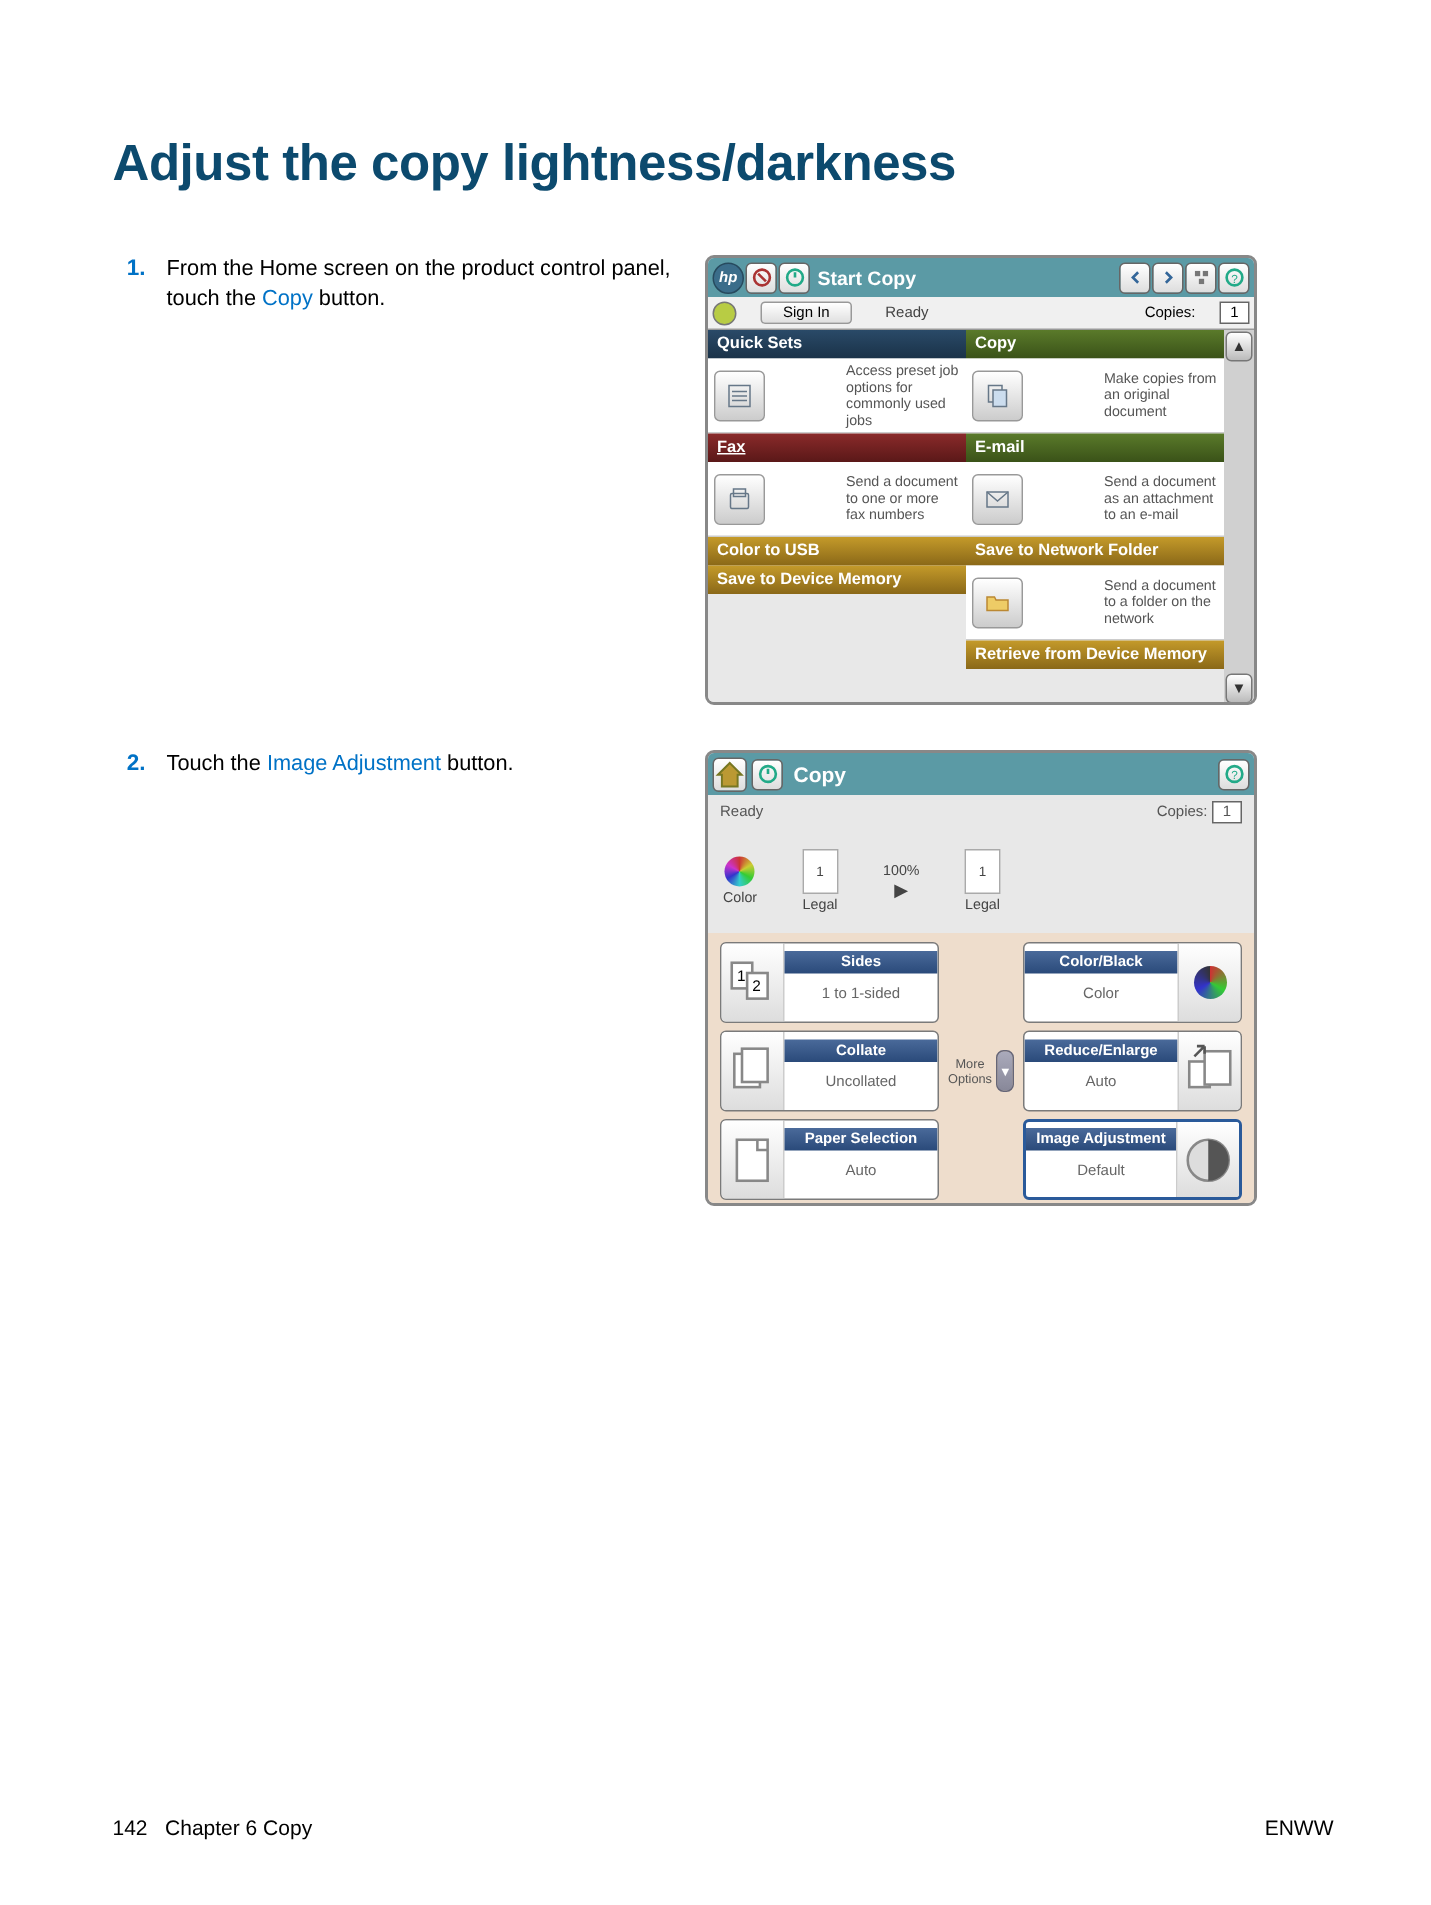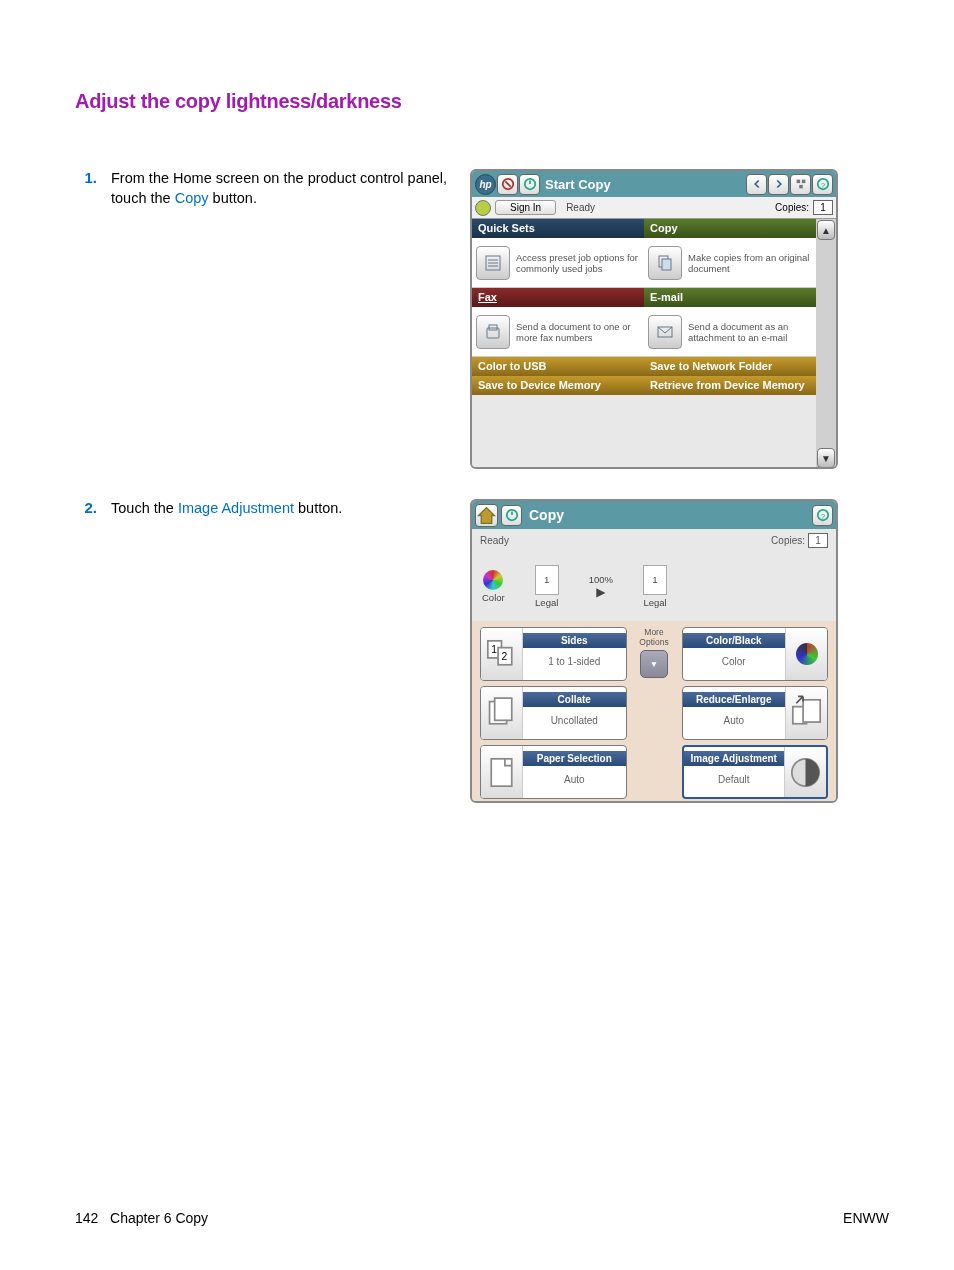--- a/index.html
+++ b/index.html
@@ -8,24 +8,24 @@
     height: 1270px;
     font-family: Arial, Helvetica, sans-serif;
     position: relative;
     background: #fff;
     color: #000;
   }
   .page {
     padding: 90px 65px 0 75px;
   }
   h1 {
-    color: #a21caf;
-    font-size: 20px;
+    color: #0c4a6e;
+    font-size: 34px;
     font-weight: bold;
-    margin-bottom: 56px;
+    margin-bottom: 41px;
     letter-spacing: -0.3px;
   }
   .step-row {
     display: flex;
     align-items: flex-start;
     margin-bottom: 30px;
   }
   .step-left {
     width: 395px;
     display: flex;
@@ -81,21 +81,21 @@
   .topbar .gap { flex:1; }
   .topbar-title { color:#fff; font-size:13px; margin-left:4px; font-weight:bold; }
 
   .scr1 .statbar {
     height: 22px;
     background: #f0f0f0;
     border-bottom:1px solid #999;
     display:flex; align-items:center;
     font-size:10px;
     padding:0 3px;
-    gap:4px;
+    gap:16px;
   }
   .statbar .dot {
     width:16px;height:16px;border-radius:50%;background:#b8cc44;border:1px solid #777;
   }
   .signin-btn {
     border:1px solid #999; border-radius:3px;
     padding:1px 14px; background:linear-gradient(#fff,#e0e0e0);
     font-size:10px;
   }
   .statbar .status { margin-left:6px; color:#444; }
@@ -120,20 +120,21 @@
   .hdr-navy { background: linear-gradient(#2a4a68,#1a3248); }
   .hdr-red  { background: linear-gradient(#8a2a2a,#5a1818); text-decoration: underline; }
   .hdr-gold { background: linear-gradient(#c49a2a,#8a6818); }
   .hdr-green{ background: linear-gradient(#5a7a2a,#3a5218); }
   .tilebody {
     height:50px; background:#fff;
     display:flex; align-items:center;
     font-size:9.5px; color:#555;
     padding:4px;
     border-bottom:1px solid #ccc;
+    gap:48px;
   }
   .tileicon {
     width:34px;height:34px;
     background: linear-gradient(#fff,#ccc);
     border:1px solid #999; border-radius:4px;
     margin-right:6px; flex-shrink:0;
     display:flex;align-items:center;justify-content:center;
   }
   .tileicon svg { width:20px;height:20px; }
   .scrollbar {
@@ -204,22 +205,22 @@
   }
   .opticon.right { border-right:none; border-left:1px solid #ccc; }
   .optcontent { flex:1; text-align:center; }
   .opttitle {
     background: linear-gradient(#4a6a9a,#2a4a7a);
     color:#fff; font-size:10px; font-weight:bold;
     padding:2px 0;
   }
   .optval { font-size:10px; color:#666; padding:8px 0; }
   .midcol {
-    width:44px; display:flex; flex-direction:column;
-    justify-content:flex-start; align-items:center; gap:3px;
+    width:44px; display:flex; flex-direction:row;
+    justify-content:center; align-items:center; gap:3px;
     font-size:8.5px; color:#555;
   }
   .morebtn {
     width:28px;height:28px;border-radius:5px;
     background:linear-gradient(#aab,#889); border:1px solid #667;
     display:flex;align-items:center;justify-content:center;
     color:#fff;
   }
 
   
@@ -337,20 +338,28 @@
           <div class="tilebody">
             <div class="tileicon">
                 <svg viewBox="0 0 20 20">
                   <rect x="3" y="5" width="14" height="10" fill="none" stroke="#678"></rect>
                   <path d="M3 5 L10 11 L17 5" fill="none" stroke="#678"></path>
                 </svg>
               </div>
             <span>Send a document as an attachment to an e-mail</span>
           </div>
           <div class="tilehdr hdr-gold">Save to Network Folder</div>
+          <div class="tilebody">
+            <div class="tileicon">
+                <svg viewBox="0 0 20 20">
+                  <path d="M3 7 L3 15 L17 15 L17 8 L9 8 L8 6 L3 6 Z" fill="#ec6" stroke="#b83"></path>
+                </svg>
+              </div>
+            <span>Send a document to a folder on the network</span>
+          </div>
           <div class="tilehdr hdr-gold">Retrieve from Device Memory</div>
         </div>
         <div class="scrollbar">
           <div class="sbtn">▲</div>
           <div style="flex:1"></div>
           <div class="sbtn">▼</div>
         </div>
       </div>
     </div>
   </div>

